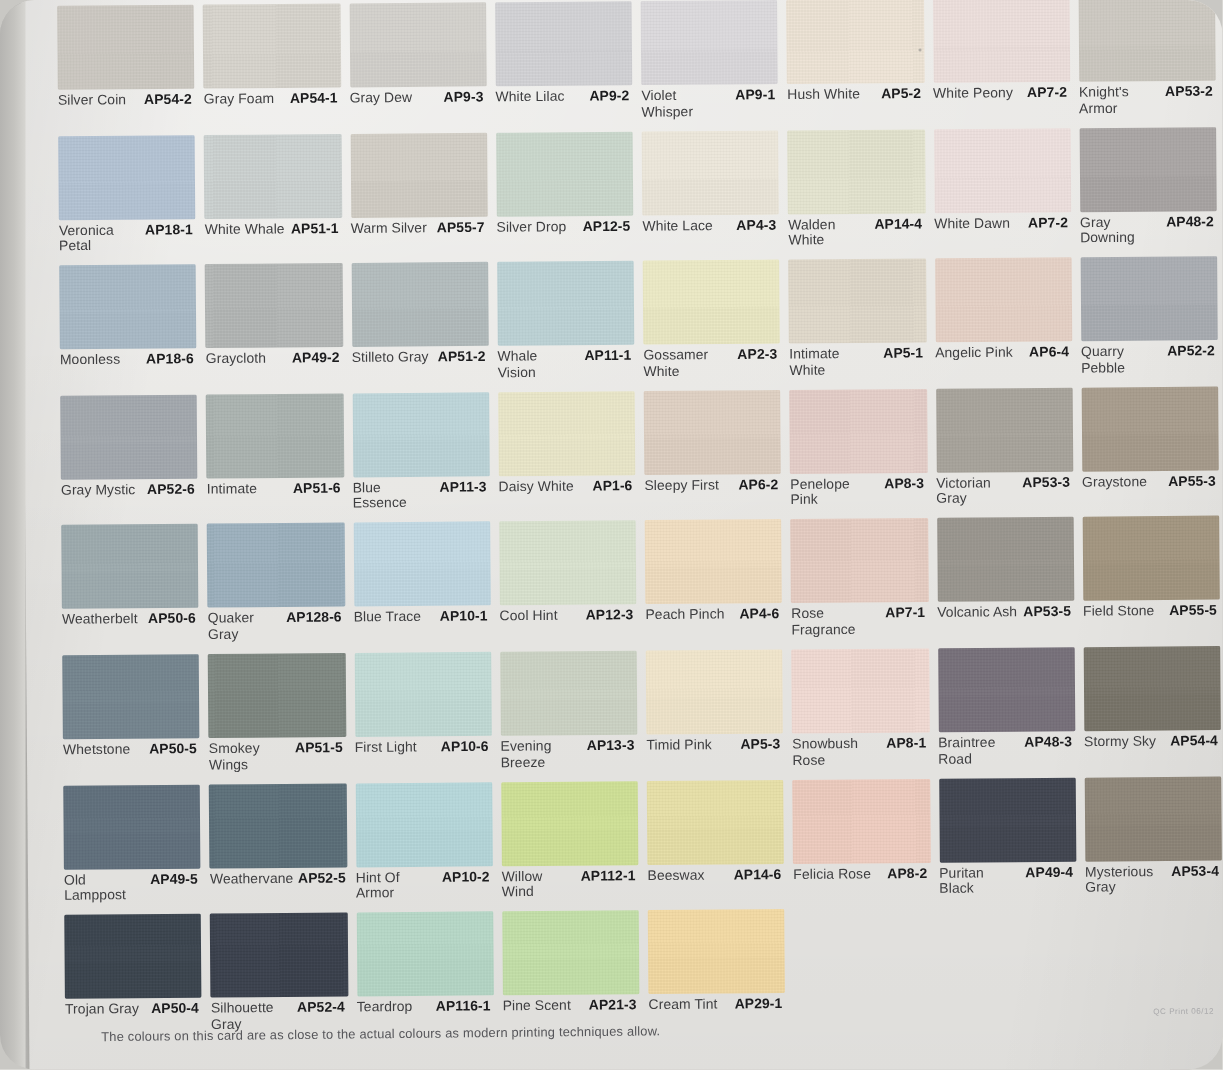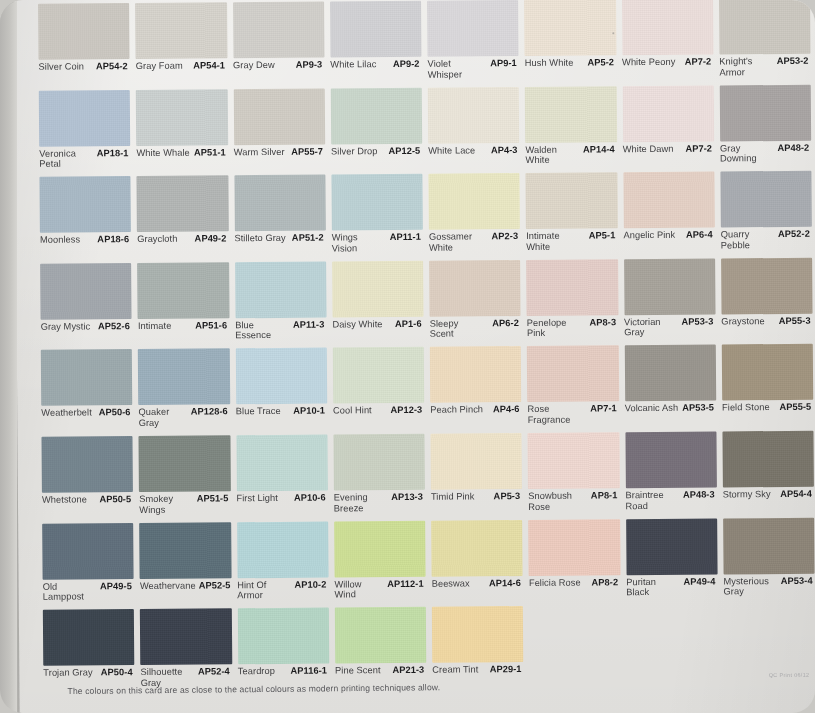--- a/index.html
+++ b/index.html
@@ -244,21 +244,21 @@
         <div class="cell">
           <div class="chip" style="background: rgb(179, 188, 189);"></div>
           <div class="label">
             <span class="cname">Stilleto Gray</span>
             <span class="ccode">AP51-2</span>
           </div>
         </div>
         <div class="cell">
           <div class="chip" style="background: rgb(189, 211, 214);"></div>
           <div class="label">
-            <span class="cname">Wings Vision</span>
+            <span class="cname">Whale Vision</span>
             <span class="ccode">AP11-1</span>
           </div>
         </div>
         <div class="cell">
           <div class="chip" style="background: rgb(235, 233, 196);"></div>
           <div class="label">
             <span class="cname">Gossamer White</span>
             <span class="ccode">AP2-3</span>
           </div>
         </div>
@@ -307,21 +307,21 @@
         <div class="cell">
           <div class="chip" style="background: rgb(234, 231, 201);"></div>
           <div class="label">
             <span class="cname">Daisy White</span>
             <span class="ccode">AP1-6</span>
           </div>
         </div>
         <div class="cell">
           <div class="chip" style="background: rgb(222, 208, 194);"></div>
           <div class="label">
-            <span class="cname">Sleepy Scent</span>
+            <span class="cname">Sleepy First</span>
             <span class="ccode">AP6-2</span>
           </div>
         </div>
         <div class="cell">
           <div class="chip" style="background: rgb(229, 207, 201);"></div>
           <div class="label">
             <span class="cname">Penelope Pink</span>
             <span class="ccode">AP8-3</span>
           </div>
         </div>

